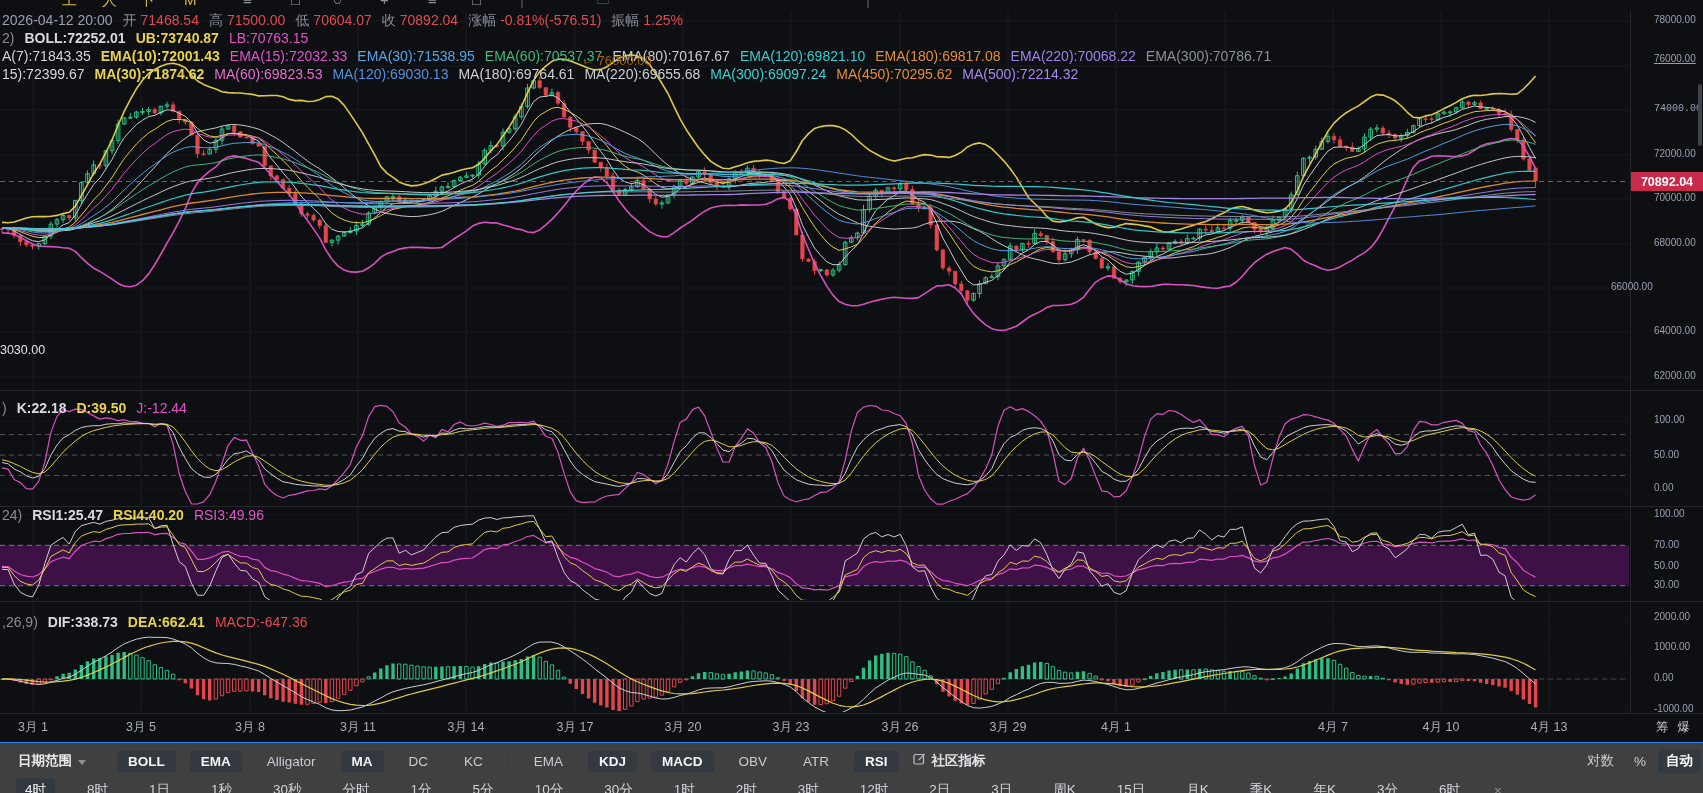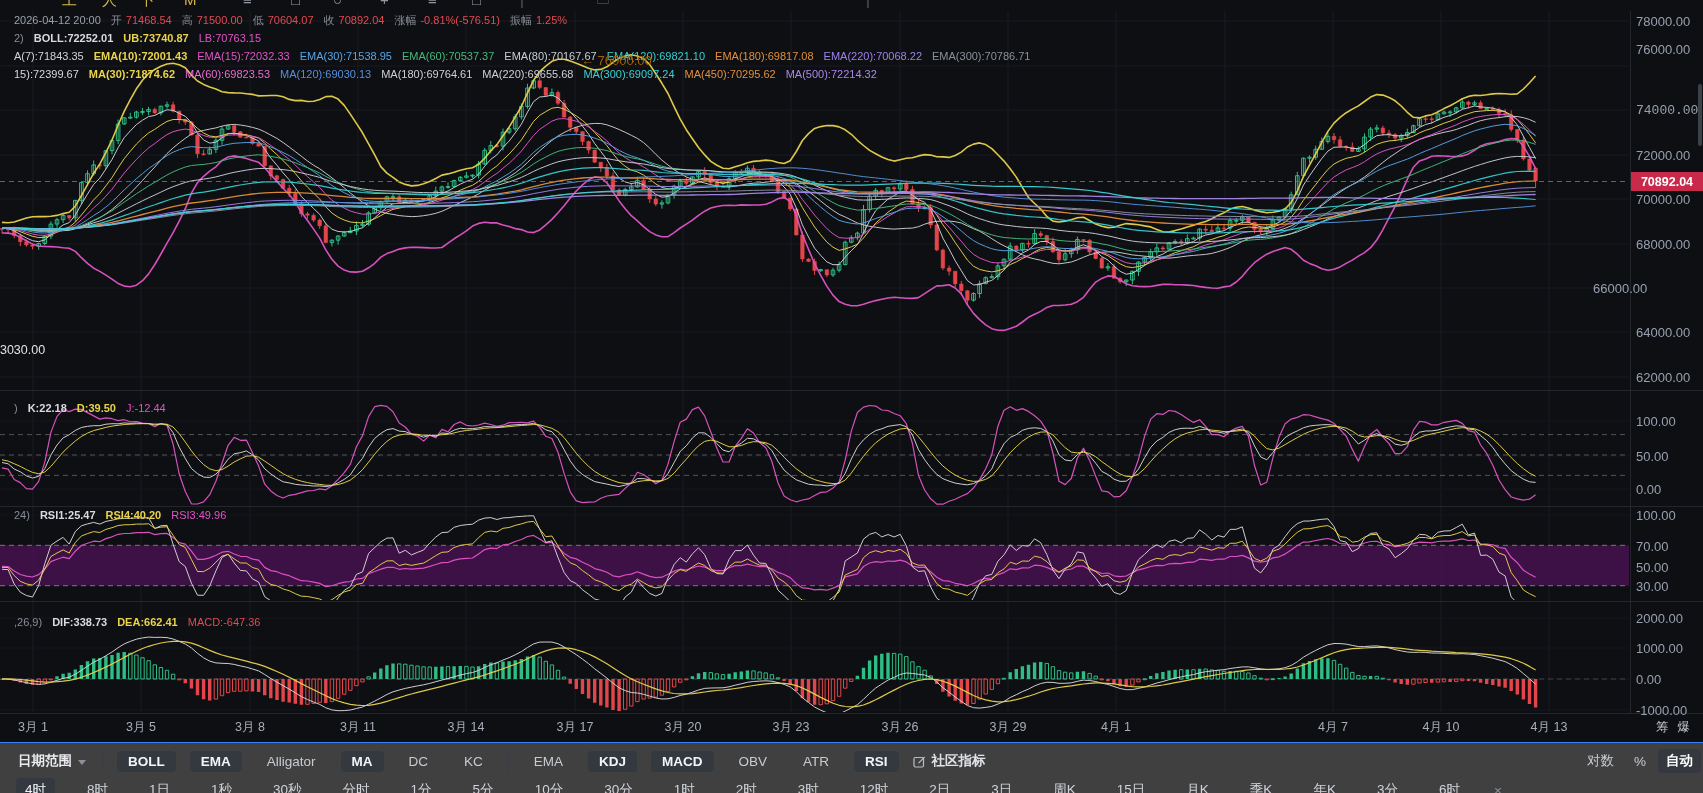--- a/index.html
+++ b/index.html
@@ -2,41 +2,41 @@
 <html><head>
 <meta charset="utf-8">
 <style>
   html,body{margin:0;padding:0;background:#08090b;}
   #app{position:relative;width:1703px;height:793px;overflow:hidden;background:#0e0f12;
        font-family:"Liberation Sans","DejaVu Sans",sans-serif;color:#c6cad1;}
   #chart{position:absolute;left:0;top:0;z-index:1;}
   #topfrag{position:absolute;top:0;left:0;right:0;height:10px;overflow:hidden;z-index:4;}
   #topfrag span{position:absolute;top:-9px;font-size:15px;line-height:18px;}
   #overlays{position:absolute;inset:0;z-index:5;pointer-events:none;}
-  .info-row{position:absolute;left:14px;white-space:nowrap;font-size:11px;line-height:14px;}
+  .info-row{position:absolute;left:2px;white-space:nowrap;font-size:14px;line-height:14px;}
   .tok{margin-right:10px;}
   .tok.tight{margin-right:4px;}
   .tok.bold{font-weight:700;}
-  .axis-tick{position:absolute;font-size:13px;color:#97a0af;white-space:nowrap;z-index:5;}
+  .axis-tick{position:absolute;font-size:10px;color:#97a0af;white-space:nowrap;z-index:5;margin-left:18px;}
   .date-label{position:absolute;top:719px;font-size:12.5px;color:#a8aeb9;transform:translateX(-50%);white-space:nowrap;z-index:5;}
   #priceBadge{position:absolute;left:1631px;top:172px;width:72px;height:19px;background:#c9294b;color:#fff;
       font-size:12.5px;font-weight:700;display:flex;align-items:center;justify-content:center;z-index:6;}
   #highMarker{position:absolute;left:581px;top:53px;font-size:13px;color:#a16207;z-index:5;}
   #leftPrice{position:absolute;left:-7px;top:343px;font-size:12.5px;color:#dfe2e7;z-index:5;}
   #chouBao{position:absolute;left:1656px;top:719px;font-size:12.5px;color:#c3c8d0;z-index:6;display:flex;gap:9px;}
   #chouBao span{cursor:default;}
   #scrollFrag{position:absolute;left:1698px;top:84px;width:4px;height:62px;background:#3d424a;border-radius:2px;z-index:6;}
   #toolbar{position:absolute;left:0;right:0;top:742px;bottom:0;z-index:7;background:#404040;border-top:1px solid #3b82f6;}
   #tbRow1{position:absolute;top:5px;left:0;right:110px;height:26px;display:flex;align-items:center;gap:14px;padding-left:16px;}
   .tbtn{padding:3px 11px;border-radius:4px;font-size:13.5px;color:#c7cbd2;white-space:nowrap;}
   .tbtn.on{background:#34383f;color:#f3f4f6;font-weight:600;}
   .vsep{width:1px;height:20px;background:#383c43;}
   #dateRange{display:flex;align-items:center;gap:6px;font-size:13.5px;font-weight:700;color:#e8eaee;padding:3px 2px;}
   .caret{width:0;height:0;border-left:4px solid transparent;border-right:4px solid transparent;border-top:5px solid #8b919b;margin-top:2px;}
-  #community{display:flex;align-items:center;gap:6px;font-size:13.5px;font-weight:600;color:#dfe2e7;}
+  #community{display:flex;align-items:flex-start;gap:6px;font-size:13.5px;font-weight:600;color:#dfe2e7;}
   #rightScale{position:absolute;top:5px;right:2px;height:26px;display:flex;align-items:center;gap:4px;}
   .sc{padding:3px 8px;font-size:13.5px;color:#c7cbd2;border-radius:4px;}
   .sc.on{background:#34383f;color:#fff;font-weight:600;}
   #tbRow2{position:absolute;top:34px;left:0;right:0;height:26px;display:flex;align-items:center;gap:23px;padding-left:16px;}
   .tf{font-size:13.5px;color:#d0d4da;padding:3px 9px;border-radius:4px;white-space:nowrap;}
   .tf.on{background:#34383f;color:#f3f4f6;}
   .tf.close{color:#8e949e;padding:3px 2px;}
 </style>
 </head>
 <body>
@@ -161,21 +161,21 @@
       <div class="info-row" style="top: 13px;"><span class="tok" style="color: rgb(154, 161, 171);">2026-04-12 20:00</span><span class="tok tight" style="color: rgb(135, 141, 151);">开</span><span class="tok" style="color: rgb(226, 74, 82);">71468.54</span><span class="tok tight" style="color: rgb(135, 141, 151);">高</span><span class="tok" style="color: rgb(226, 74, 82);">71500.00</span><span class="tok tight" style="color: rgb(135, 141, 151);">低</span><span class="tok" style="color: rgb(226, 74, 82);">70604.07</span><span class="tok tight" style="color: rgb(135, 141, 151);">收</span><span class="tok" style="color: rgb(226, 74, 82);">70892.04</span><span class="tok tight" style="color: rgb(135, 141, 151);">涨幅</span><span class="tok" style="color: rgb(226, 74, 82);">-0.81%(-576.51)</span><span class="tok tight" style="color: rgb(135, 141, 151);">振幅</span><span class="tok" style="color: rgb(226, 74, 82);">1.25%</span></div>
       <div class="info-row" style="top: 31px;"><span class="tok" style="color: rgb(135, 141, 151);">2)</span><span class="tok bold" style="color: rgb(215, 218, 224);">BOLL:72252.01</span><span class="tok bold" style="color: rgb(233, 211, 75);">UB:73740.87</span><span class="tok" style="color: rgb(225, 84, 200);">LB:70763.15</span></div>
       <div class="info-row" style="top: 49px;"><span class="tok" style="color: rgb(207, 211, 218);">A(7):71843.35</span><span class="tok bold" style="color: rgb(233, 211, 75);">EMA(10):72001.43</span><span class="tok" style="color: rgb(225, 84, 200);">EMA(15):72032.33</span><span class="tok" style="color: rgb(85, 164, 230);">EMA(30):71538.95</span><span class="tok" style="color: rgb(67, 185, 124);">EMA(60):70537.37</span><span class="tok" style="color: rgb(200, 205, 213);">EMA(80):70167.67</span><span class="tok" style="color: rgb(53, 205, 208);">EMA(120):69821.10</span><span class="tok" style="color: rgb(226, 143, 58);">EMA(180):69817.08</span><span class="tok" style="color: rgb(157, 130, 234);">EMA(220):70068.22</span><span class="tok" style="color: rgb(139, 145, 155);">EMA(300):70786.71</span></div>
       <div class="info-row" style="top: 67px;"><span class="tok" style="color: rgb(213, 216, 222);">15):72399.67</span><span class="tok bold" style="color: rgb(233, 211, 75);">MA(30):71874.62</span><span class="tok" style="color: rgb(231, 110, 210);">MA(60):69823.53</span><span class="tok" style="color: rgb(85, 144, 220);">MA(120):69030.13</span><span class="tok" style="color: rgb(204, 208, 215);">MA(180):69764.61</span><span class="tok" style="color: rgb(204, 208, 215);">MA(220):69655.68</span><span class="tok" style="color: rgb(59, 209, 212);">MA(300):69097.24</span><span class="tok" style="color: rgb(226, 143, 58);">MA(450):70295.62</span><span class="tok" style="color: rgb(169, 136, 236);">MA(500):72214.32</span></div>
       <div class="info-row" style="top: 401px;"><span class="tok" style="color: rgb(135, 141, 151);">)</span><span class="tok bold" style="color: rgb(215, 218, 224);">K:22.18</span><span class="tok bold" style="color: rgb(233, 211, 75);">D:39.50</span><span class="tok" style="color: rgb(225, 84, 200);">J:-12.44</span></div>
       <div class="info-row" style="top: 508px;"><span class="tok" style="color: rgb(135, 141, 151);">24)</span><span class="tok bold" style="color: rgb(215, 218, 224);">RSI1:25.47</span><span class="tok bold" style="color: rgb(233, 211, 75);">RSI4:40.20</span><span class="tok" style="color: rgb(225, 84, 200);">RSI3:49.96</span></div>
       <div class="info-row" style="top: 615px;"><span class="tok" style="color: rgb(135, 141, 151);">,26,9)</span><span class="tok bold" style="color: rgb(215, 218, 224);">DIF:338.73</span><span class="tok bold" style="color: rgb(233, 211, 75);">DEA:662.41</span><span class="tok" style="color: rgb(226, 74, 82);">MACD:-647.36</span></div>
     </div>
   <div id="axisLabels">
       <div class="axis-tick" style="left: 1636px; top: 14px;">78000.00</div>
-      <div class="axis-tick" style="left: 1636px; top: 42px;">76000.00</div>
+      <div class="axis-tick" style="left: 1636px; top: 53px; text-decoration: underline;">76000.00</div>
       <div class="axis-tick" style="left: 1636px; top: 103px; font-family: Liberation Mono, monospace;">74000.00</div>
       <div class="axis-tick" style="left: 1636px; top: 148px;">72000.00</div>
       <div class="axis-tick" style="left: 1636px; top: 192px;">70000.00</div>
       <div class="axis-tick" style="left: 1636px; top: 237px;">68000.00</div>
       <div class="axis-tick" style="left: 1593px; top: 281px;">66000.00</div>
       <div class="axis-tick" style="left: 1636px; top: 325px;">64000.00</div>
       <div class="axis-tick" style="left: 1636px; top: 370px;">62000.00</div>
       <div class="axis-tick" style="left: 1636px; top: 414px;">100.00</div>
       <div class="axis-tick" style="left: 1636px; top: 449px;">50.00</div>
       <div class="axis-tick" style="left: 1636px; top: 482px;">0.00</div>

